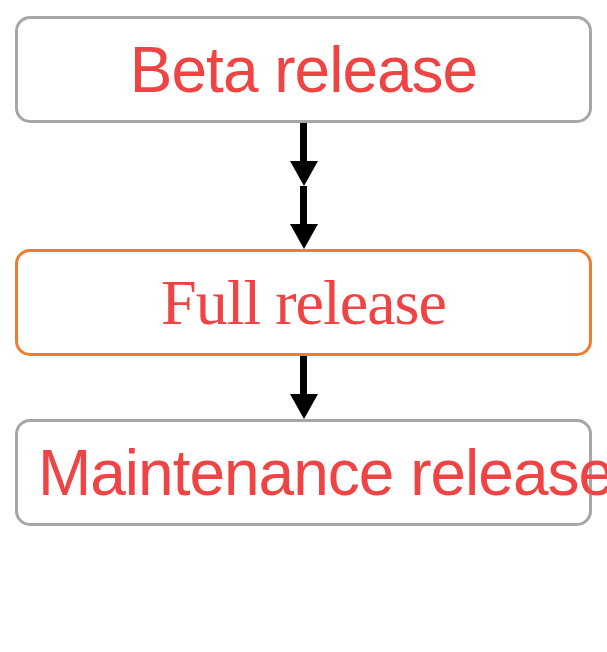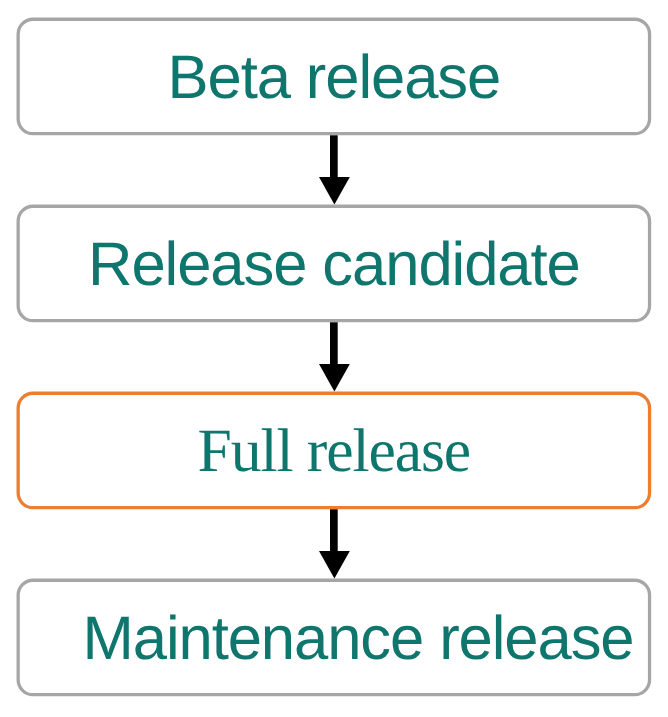--- a/index.html
+++ b/index.html
@@ -24,23 +24,23 @@
     height: 107px;
     border: 3px solid #A6A6A6;
     border-radius: 15px;
     background: #FFFFFF;
     display: flex;
     align-items: center;
     justify-content: center;
     flex: 0 0 auto;
   }
   .node-label {
-    font-size: 56px;
+    font-size: 64px;
     line-height: 1;
-    color: #0f766e;
+    color: #ef4444;
     white-space: nowrap;
     letter-spacing: -1px;
   }
   .connector {
     height: 63px;
     flex: 0 0 auto;
     display: flex;
     flex-direction: column;
     align-items: center;
     justify-content: flex-start;
@@ -66,23 +66,20 @@
 
   <div class="node" style="border-color: rgb(166, 166, 166);">
     <span class="node-label">Beta release</span>
   </div>
 
   <div class="connector">
     <div class="arrow-shaft" style="background-color: rgb(0, 0, 0);"></div>
     <div class="arrow-head" style="border-top-color: rgb(0, 0, 0);"></div>
   </div>
 
-  <div class="node" style="border-color: rgb(166, 166, 166);">
-    <span class="node-label">Release candidate</span>
-  </div>
 
   <div class="connector">
     <div class="arrow-shaft" style="background-color: rgb(0, 0, 0);"></div>
     <div class="arrow-head" style="border-top-color: rgb(0, 0, 0);"></div>
   </div>
 
   <div class="node" style="border-color: rgb(237, 125, 49); font-family: Liberation Serif, serif;">
     <span class="node-label">Full release</span>
   </div>
 

